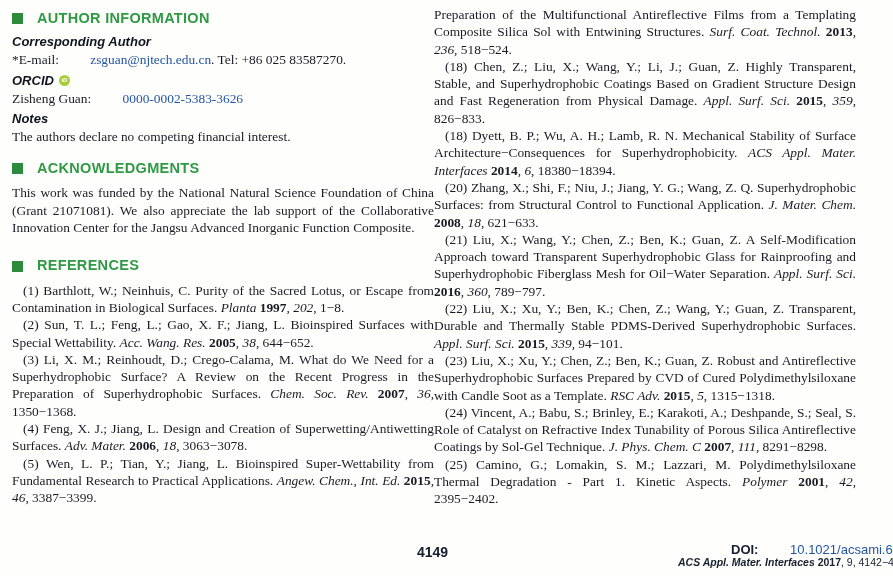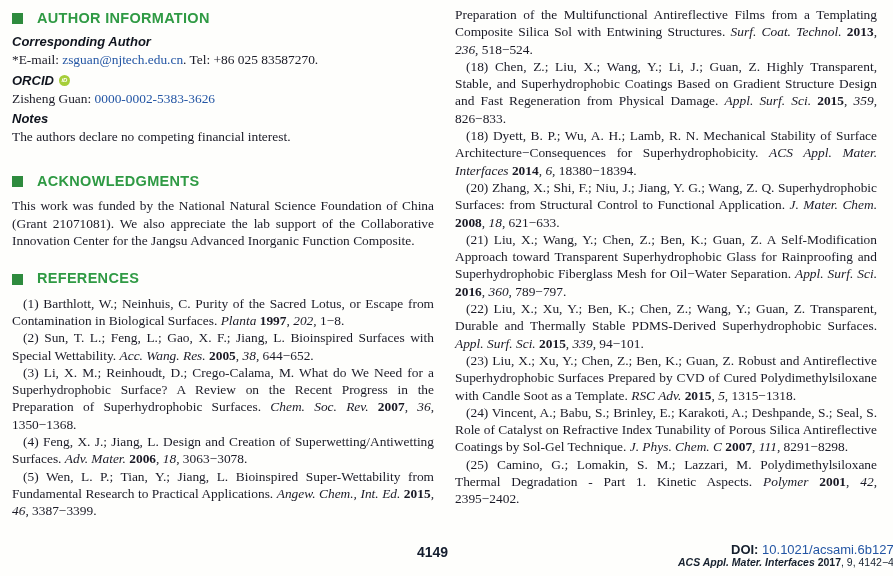--- a/index.html
+++ b/index.html
@@ -6,21 +6,21 @@
   .page{
     position:relative;
     width:893px;height:576px;
     overflow:hidden;
     background:var(--page-bg,#fefefc);
     font-family:"Liberation Serif",serif;
     font-size:13.4px;
     line-height:17.3px;
     color:var(--text-dark,#1a1a26);
   }
-  .columns{display:flex;gap:21px;padding:6px 16px 0 12px;}
+  .columns{display:flex;padding:6px 16px 0 12px;}
   .col{width:422px;flex:0 0 422px;}
 
   .section-heading{
     display:flex;align-items:center;gap:14px;
     font-family:"Liberation Sans",sans-serif;
     font-weight:700;font-size:14.5px;letter-spacing:.3px;
     color:var(--heading-green,#2f9a44);
     margin:4px 0 7px 0;
   }
   .sq{width:11px;height:11px;background:var(--bullet-green,#2e8b3e);flex:0 0 11px;}
@@ -32,23 +32,23 @@
   }
   .orcid-row{display:flex;align-items:center;gap:5px;}
   .orcid-badge{
     display:inline-block;width:11px;height:11px;border-radius:50%;
     background:var(--orcid-green,#a6ce39);
     color:#ffffff;font-size:6px;font-weight:700;text-align:center;line-height:11px;
     font-family:"Liberation Sans",sans-serif;
   }
   p.serif{margin:0 0 3px 0;}
   p.just{text-align:justify;}
-  .link{color:var(--link-blue,#2355a4);text-decoration:none;cursor:pointer;}
+  .link{color:var(--link-blue,#2355a4);text-decoration:none;cursor:pointer;margin-left:28px;}
 
-  .mt-ack{margin-top:28px;}
+  .mt-ack{margin-top:15px;}
   .mt-ref{margin-top:21px;}
 
   .refs .ref{margin:0;text-indent:11px;text-align:justify;}
   .refs .ref.flush{text-indent:0;}
   .it{font-style:italic;}
   .bo{font-weight:700;}
 
   .footer-page-num{
     position:absolute;left:417px;top:544px;
     font-family:"Liberation Sans",sans-serif;

